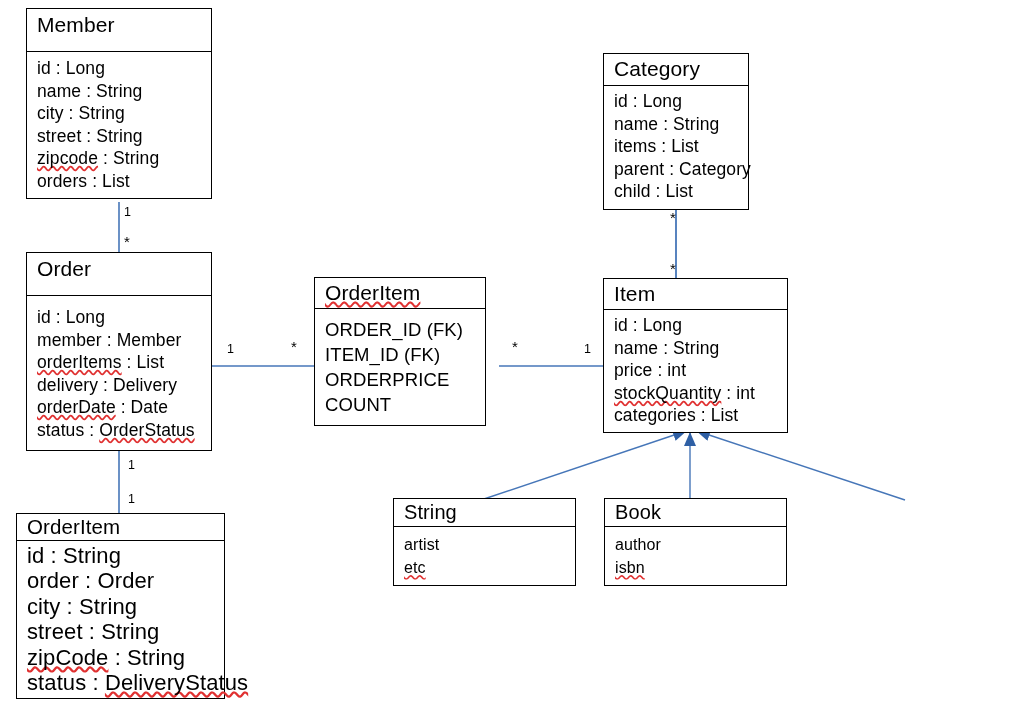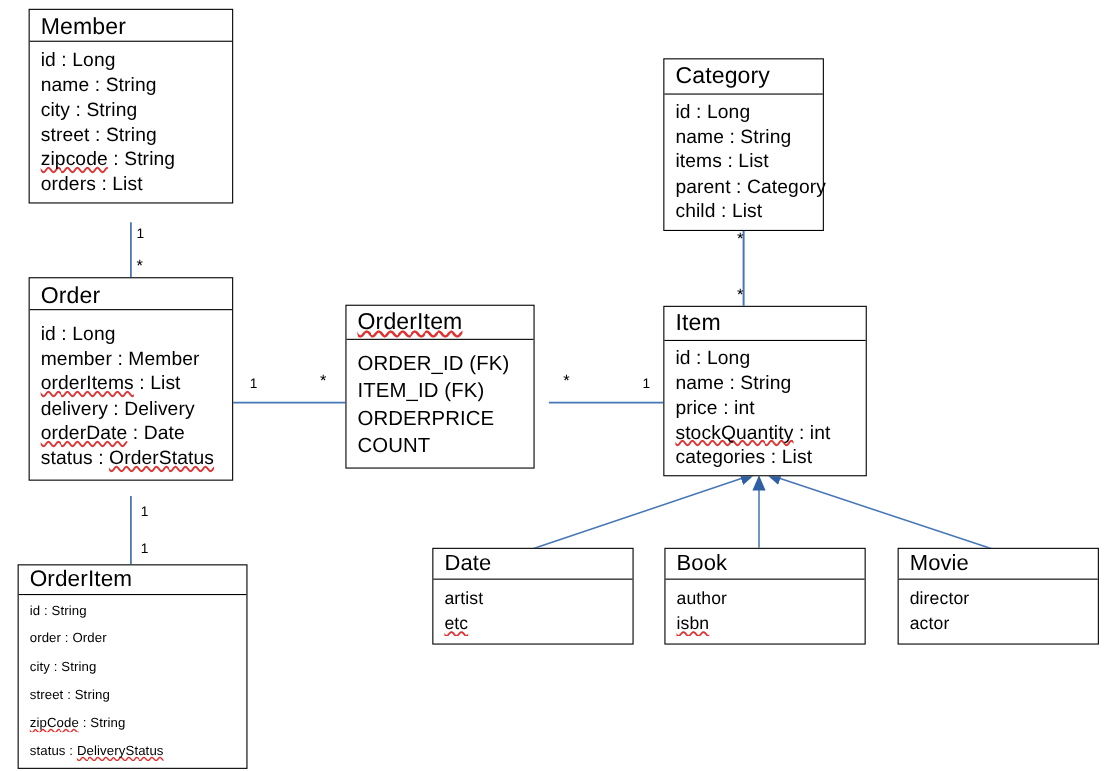--- a/index.html
+++ b/index.html
@@ -31,21 +31,21 @@
     box-sizing: border-box;
     border: 1.6px solid #000000;
     background: #ffffff;
     z-index: 2;
   }
   .uml-title {
     box-sizing: border-box;
     border-bottom: 1.6px solid #000000;
     font-size: 21px;
     line-height: 1.0;
-    padding: 5px 0 2px 10px;
+    padding: 5px 0 16px 10px;
     white-space: nowrap;
     letter-spacing: 0.1px;
   }
   .uml-attrs {
     box-sizing: border-box;
     padding: 5px 0 5px 10px;
   }
   .uml-attr {
     font-size: 17.5px;
     line-height: 22.6px;
@@ -76,21 +76,21 @@
   #cls-orderitem{ left: 314px; top: 277px; width: 172px; }
   #cls-item     { left: 603px; top: 278px; width: 185px; }
   #cls-category { left: 603px; top: 53px;  width: 146px; }
   #cls-album    { left: 393px; top: 498px; width: 183px; }
   #cls-book     { left: 604px; top: 498px; width: 183px; }
   #cls-movie    { left: 816px; top: 498px; width: 183px; }
 
   
   #cls-delivery .uml-title { padding: 3px 0 2px 10px; font-size: 20.5px; }
   #cls-delivery .uml-attrs { padding: 2px 0 2px 10px; }
-  #cls-delivery .uml-attr  { font-size: 12px; line-height: 25.5px; }
+  #cls-delivery .uml-attr  { font-size: 22px; line-height: 25.5px; }
 
   #cls-album .uml-title, #cls-book .uml-title, #cls-movie .uml-title {
     font-size: 20px; padding: 3px 0 4px 10px;
   }
   #cls-album .uml-attrs, #cls-book .uml-attrs, #cls-movie .uml-attrs {
     padding: 6px 0 6px 10px;
   }
   #cls-album .uml-attr, #cls-book .uml-attr, #cls-movie .uml-attr {
     font-size: 16px; line-height: 23px;
   }
@@ -211,36 +211,29 @@
     <div class="uml-attrs">
         <div class="uml-attr">id : Long</div>
         <div class="uml-attr">name : String</div>
         <div class="uml-attr">items : List</div>
         <div class="uml-attr">parent : Category</div>
         <div class="uml-attr">child : List</div>
       </div>
   </div>
 
   <div class="uml-class" id="cls-album">
-    <div class="uml-title">Date</div>
+    <div class="uml-title">String</div>
     <div class="uml-attrs">
         <div class="uml-attr">artist</div>
         <div class="uml-attr"><span class="sq">etc</span></div>
       </div>
   </div>
 
   <div class="uml-class" id="cls-book">
     <div class="uml-title">Book</div>
     <div class="uml-attrs">
         <div class="uml-attr">author</div>
         <div class="uml-attr"><span class="sq">isbn</span></div>
       </div>
   </div>
 
-  <div class="uml-class" id="cls-movie">
-    <div class="uml-title">Movie</div>
-    <div class="uml-attrs">
-        <div class="uml-attr">director</div>
-        <div class="uml-attr">actor</div>
-      </div>
-  </div>
 
 </div>
 
 </body></html>

